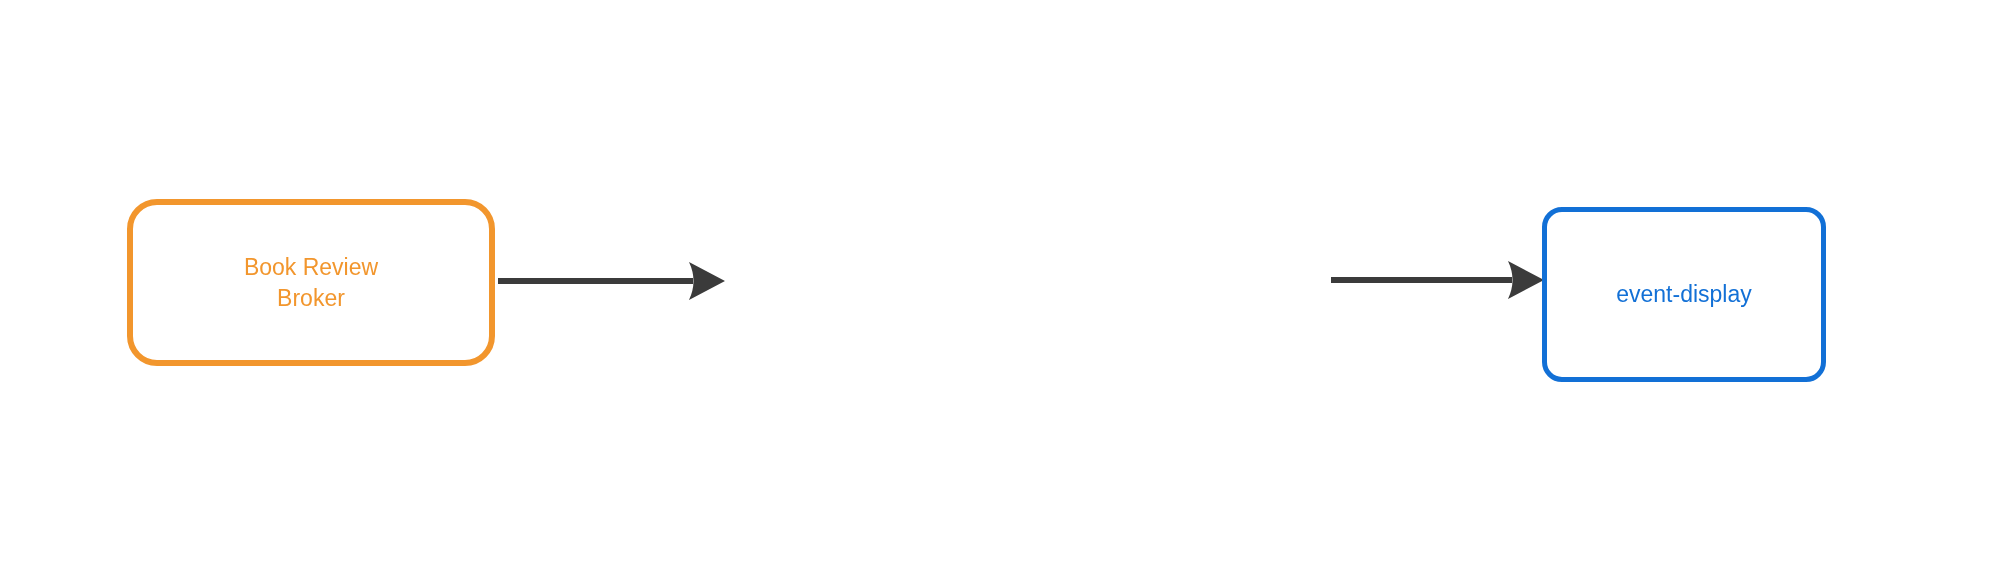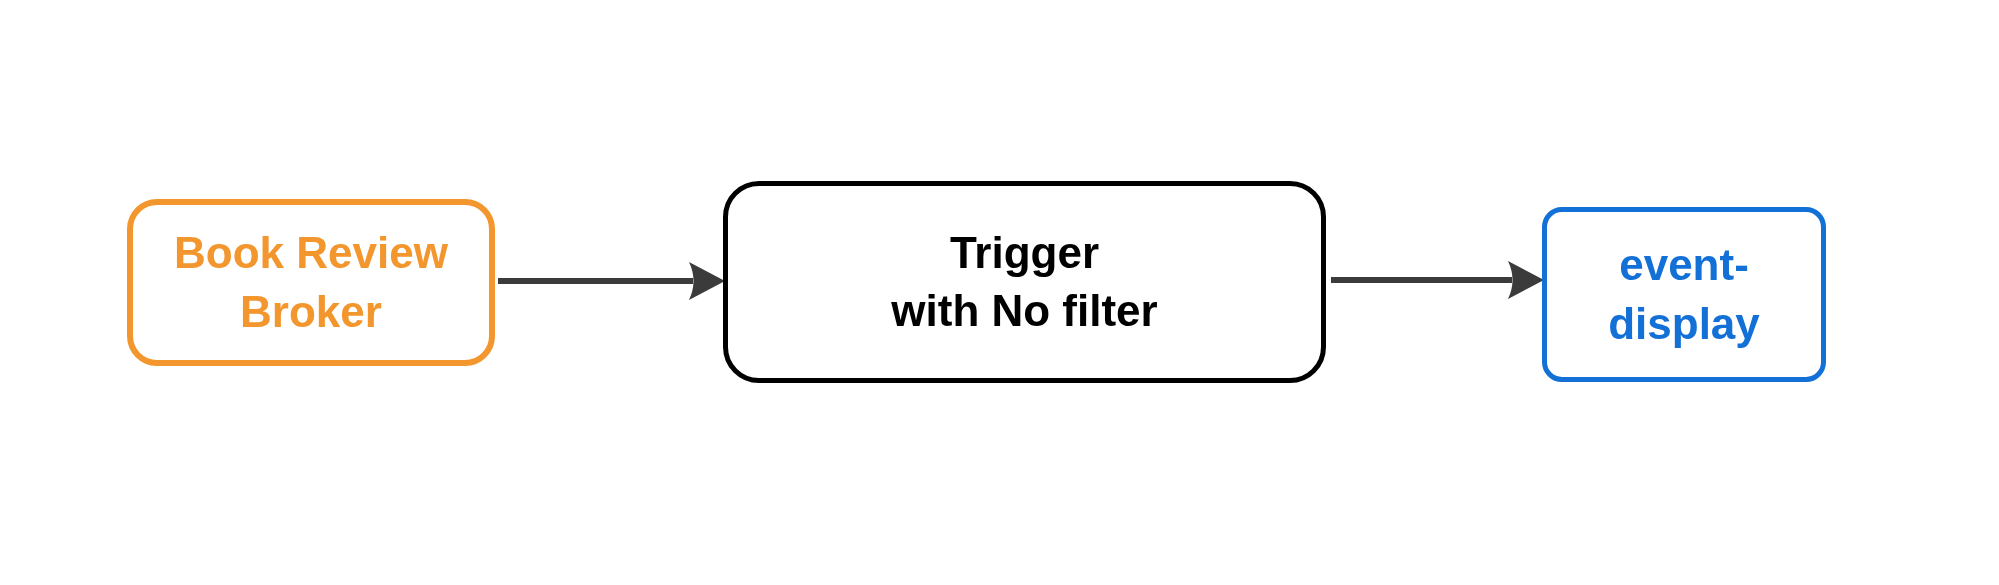--- a/index.html
+++ b/index.html
@@ -19,23 +19,23 @@
     position: absolute;
     box-sizing: border-box;
     background: #ffffff;
     display: flex;
     align-items: center;
     justify-content: center;
     text-align: center;
   }
   .node .label {
     white-space: pre-line;
-    font-size: 44px;
+    font-size: 23px;
     line-height: 1.32;
-    font-weight: 700;
+    font-weight: 400;
   }
   .node-broker {
     left: 127px; top: 199px;
     width: 368px; height: 167px;
     border: 6px solid #F2962D;
     border-radius: 30px;
     color: #F2962D;
   }
   .node-trigger {
     left: 723px; top: 181px;
@@ -66,24 +66,20 @@
   <div class="node node-broker" style="border-color: rgb(242, 150, 45); color: rgb(242, 150, 45);">
     <span class="label">Book Review
 Broker</span>
   </div>
 
   <svg class="edge edge-1" width="230" height="44" viewBox="0 0 230 44" style="color: rgb(59, 59, 59);">
     <line x1="1" y1="22" x2="196" y2="22" stroke="currentColor" stroke-width="6"></line>
     <path d="M192 3 L228 22 L192 41 Q201 22 192 3 Z" fill="currentColor"></path>
   </svg>
 
-  <div class="node node-trigger" style="border-color: rgb(0, 0, 0); color: rgb(0, 0, 0);">
-    <span class="label">Trigger
-with No filter</span>
-  </div>
 
   <svg class="edge edge-2" width="216" height="44" viewBox="0 0 216 44" style="color: rgb(59, 59, 59);">
     <line x1="1" y1="22" x2="182" y2="22" stroke="currentColor" stroke-width="6"></line>
     <path d="M178 3 L214 22 L178 41 Q187 22 178 3 Z" fill="currentColor"></path>
   </svg>
 
   <div class="node node-event-display" style="border-color: rgb(18, 112, 214); color: rgb(18, 112, 214);">
     <span class="label">event-display</span>
   </div>
 

